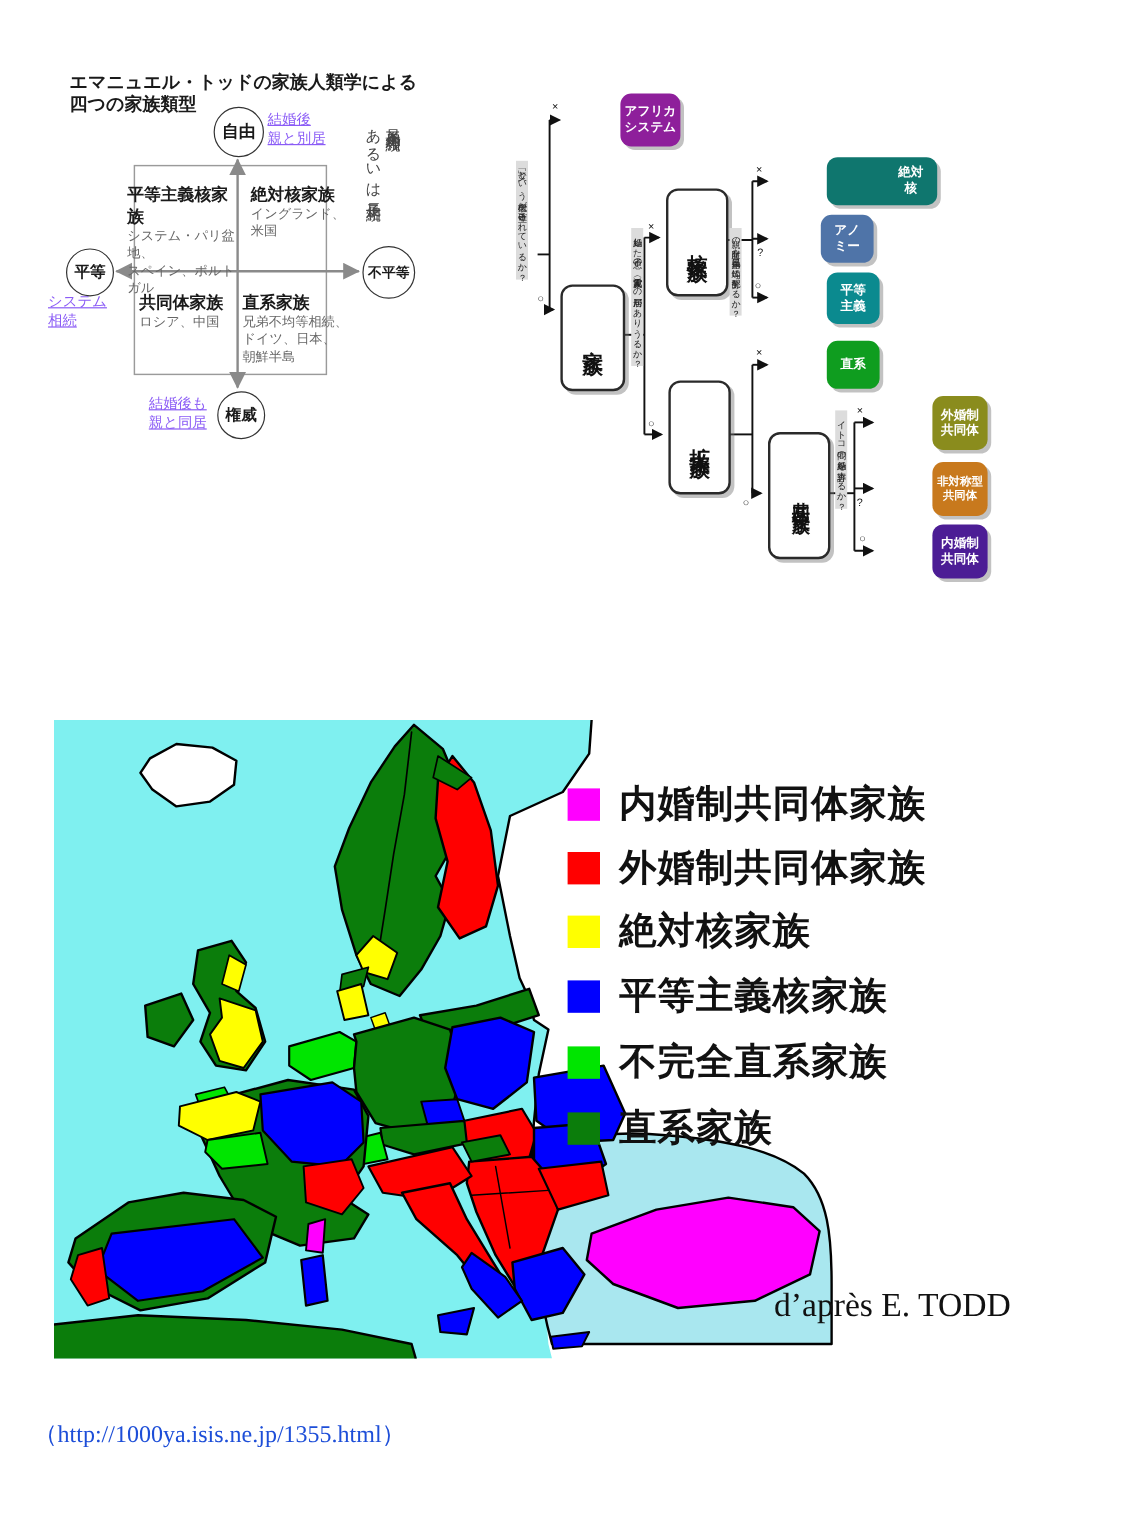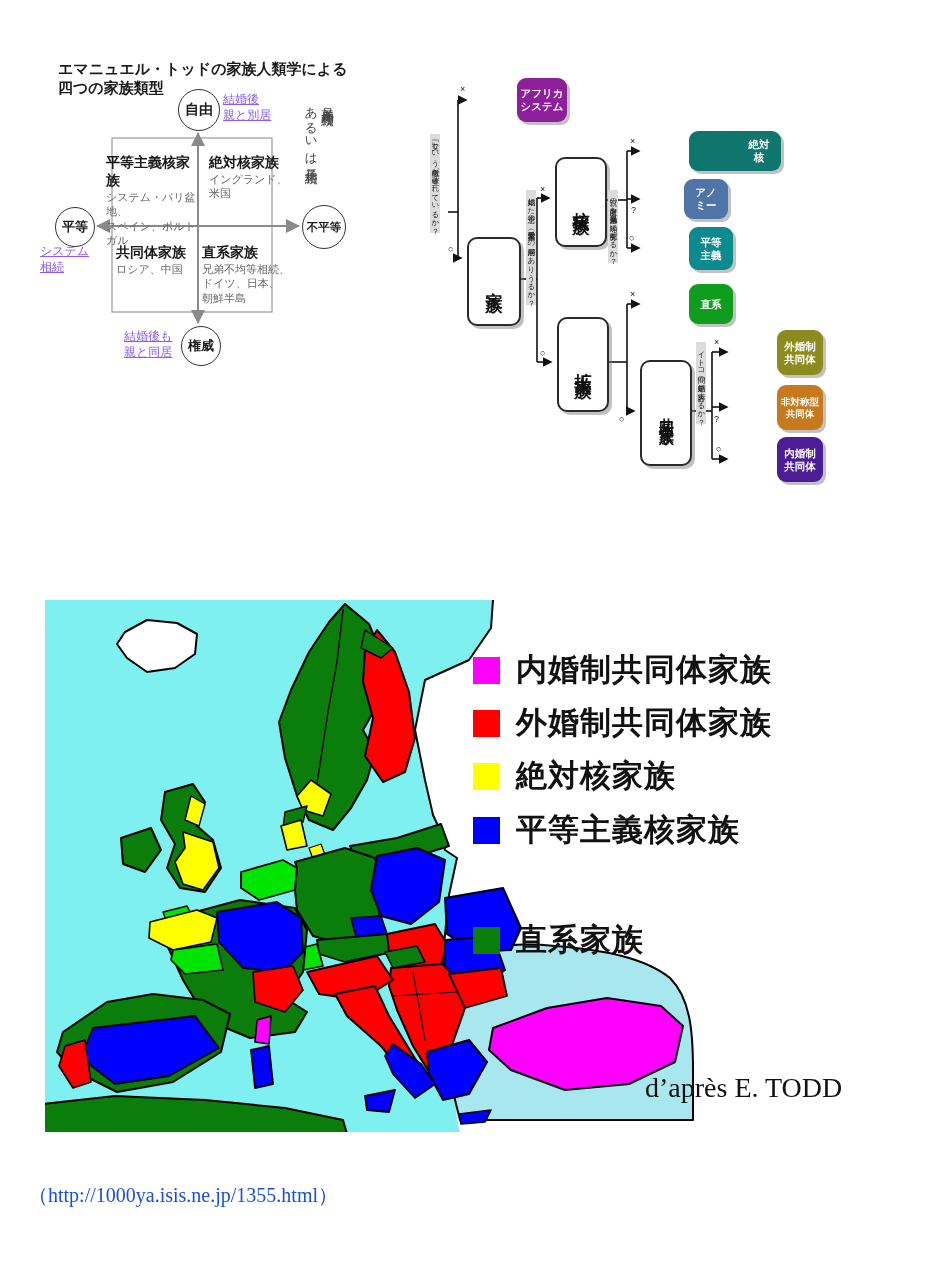--- a/index.html
+++ b/index.html
@@ -288,20 +288,24 @@
       <div class="legend-label">内婚制共同体家族</div>
     </div>
     <div class="legend-item" style="left:428px;top:160px;">
       <div class="legend-swatch" style="background-color: rgb(255, 255, 0);"></div>
       <div class="legend-label">絶対核家族</div>
     </div>
     <div class="legend-item" style="left:428px;top:214px;">
       <div class="legend-swatch" style="background-color: rgb(0, 0, 255);"></div>
       <div class="legend-label">平等主義核家族</div>
     </div>
+    <div class="legend-item" style="left:428px;top:269px;">
+      <div class="legend-swatch" style="background-color: rgb(0, 229, 0);"></div>
+      <div class="legend-label">不完全直系家族</div>
+    </div>
     <div class="legend-item" style="left:428px;top:324px;">
       <div class="legend-swatch" style="background-color: rgb(11, 125, 11);"></div>
       <div class="legend-label">直系家族</div>
     </div>
   </div>
 
   <div class="abs source">（http://1000ya.isis.ne.jp/1355.html）</div>
 
 </div>
 

